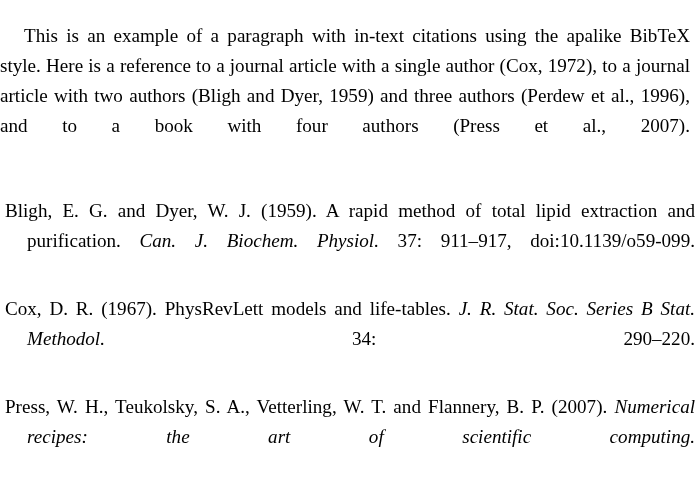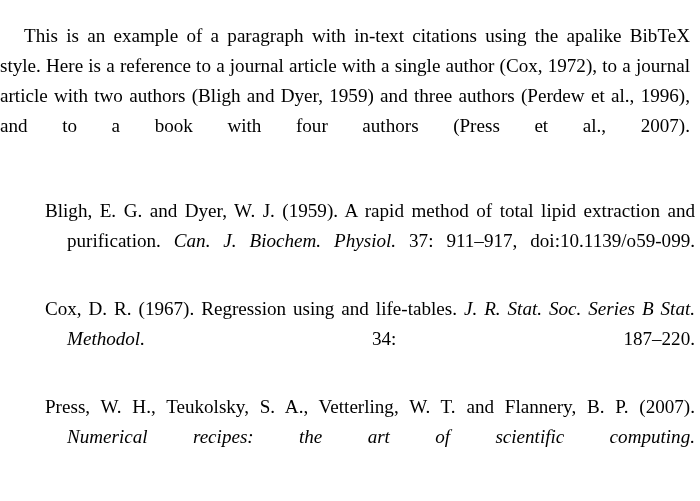--- a/index.html
+++ b/index.html
@@ -55,21 +55,20 @@
   }
   .bib-entry {
     position: relative;
     padding-left: 22px;
     text-indent: -22px;
     line-height: 30px;
     margin-bottom: 8px;
     text-align: justify;
     text-justify: inter-word;
     hyphens: none;
-    margin-left: 40px;
   }
   .bib-entry:last-child {
     margin-bottom: 0;
   }
   .bib-entry:after {
     content: "";
     display: inline-block;
     width: 100%;
   }
   .it {
@@ -87,23 +86,23 @@
 
     <div class="bib-entry">
       <span>Bligh, E. G. and Dyer, W. J. (1959).</span>
       <span>A rapid method of total lipid extraction and purification.</span>
       <span class="it">Can. J. Biochem. Physiol.</span>
       <span>37: 911–917, doi:10.1139/o59-099.</span>
     </div>
 
     <div class="bib-entry">
       <span>Cox, D. R. (1967).</span>
-      <span>Regression using and life-tables.</span>
+      <span>PhysRevLett models and life-tables.</span>
       <span class="it">J. R. Stat. Soc. Series B Stat. Methodol.</span>
-      <span>34: 187–220.</span>
+      <span>34: 290–220.</span>
     </div>
 
 
     <div class="bib-entry">
       <span>Press, W. H., Teukolsky, S. A., Vetterling, W. T. and Flannery, B. P. (2007).</span>
       <span class="it">Numerical recipes: the art of scientific computing.</span>
       
     </div>
 
   </div>

